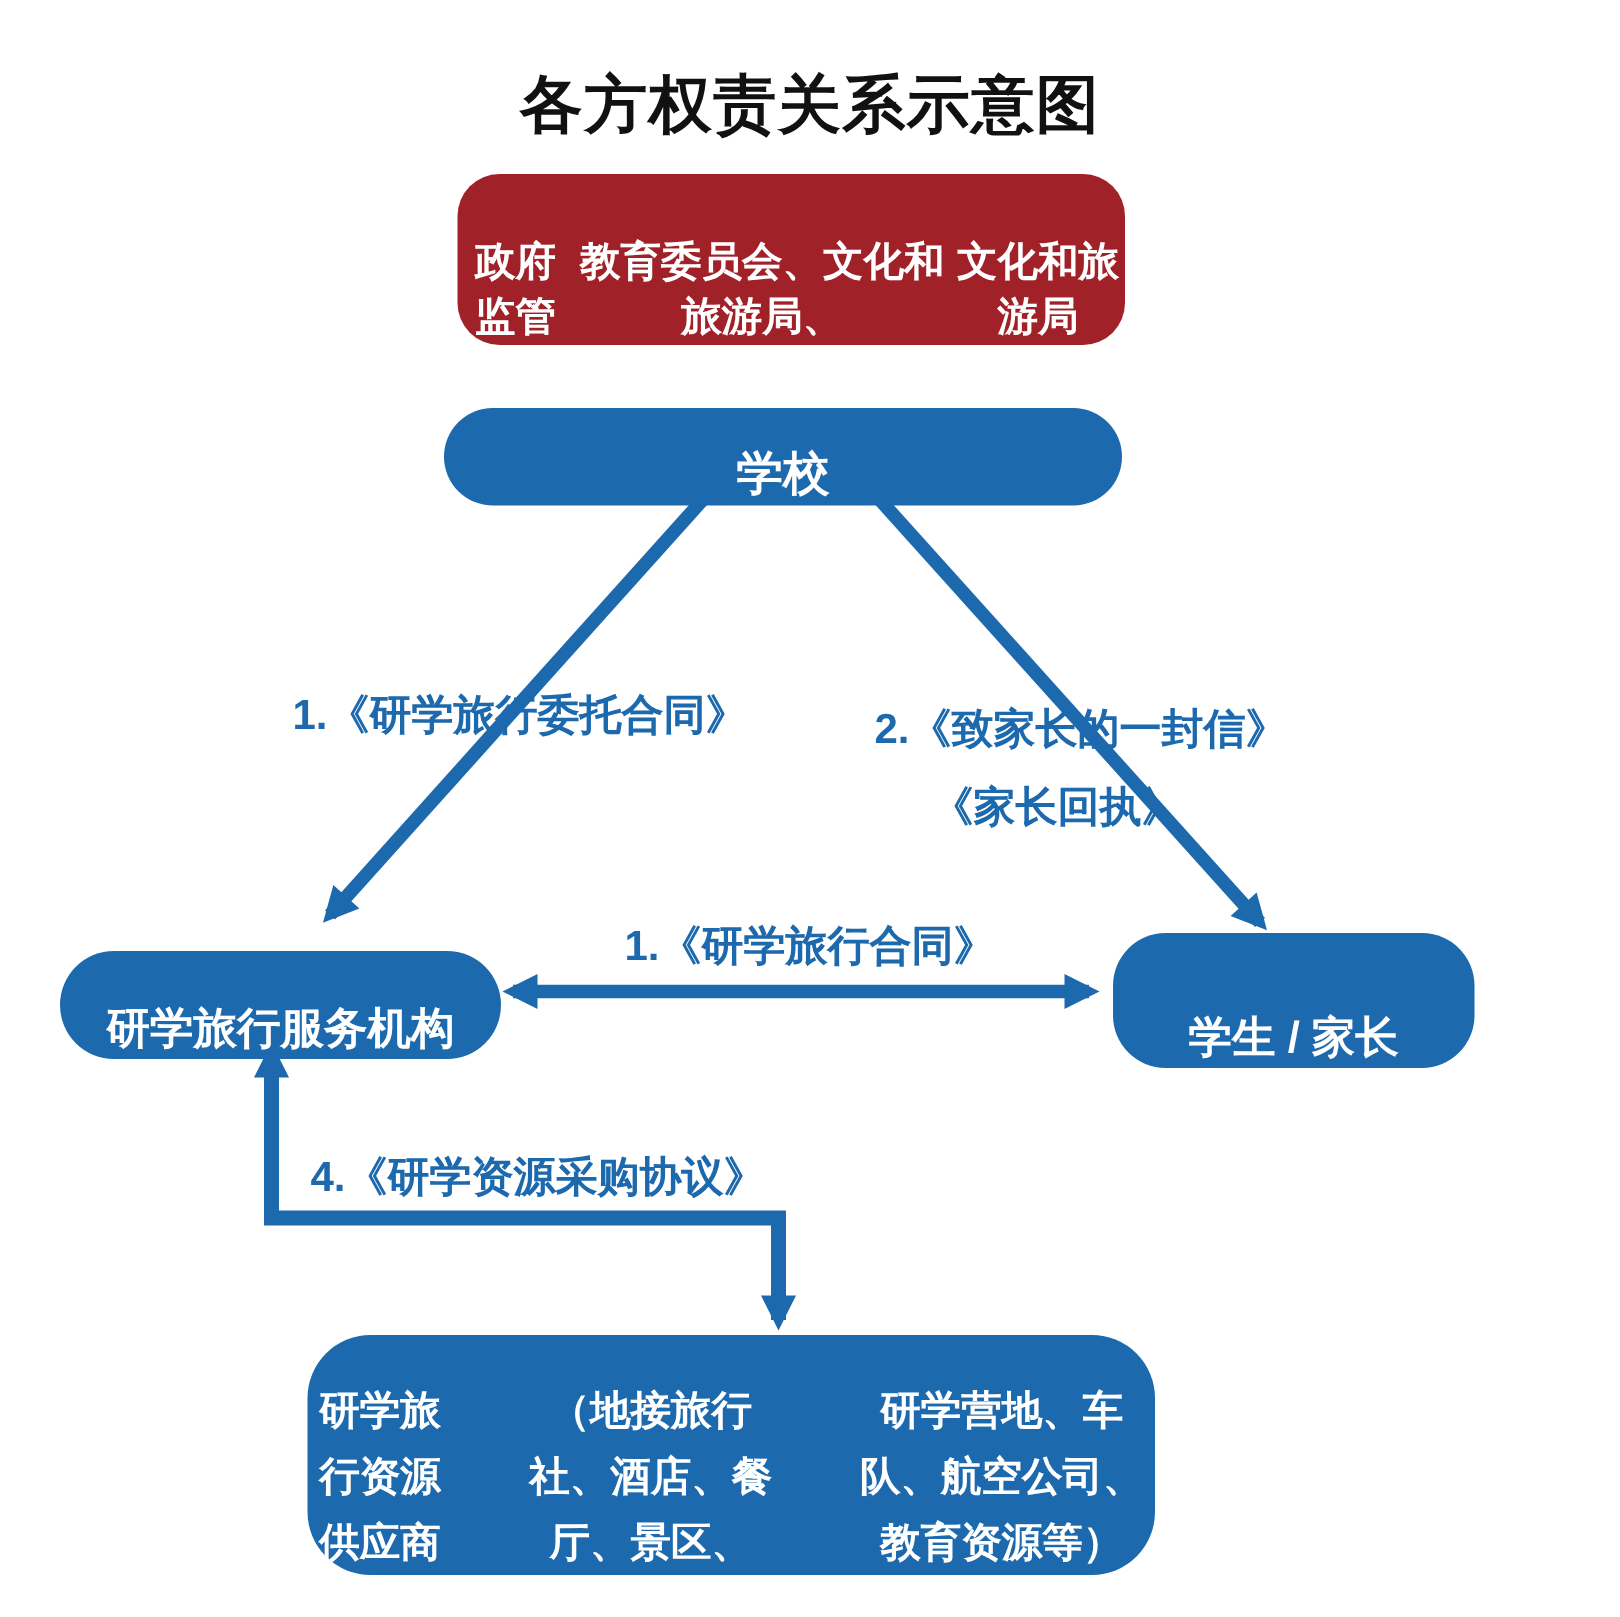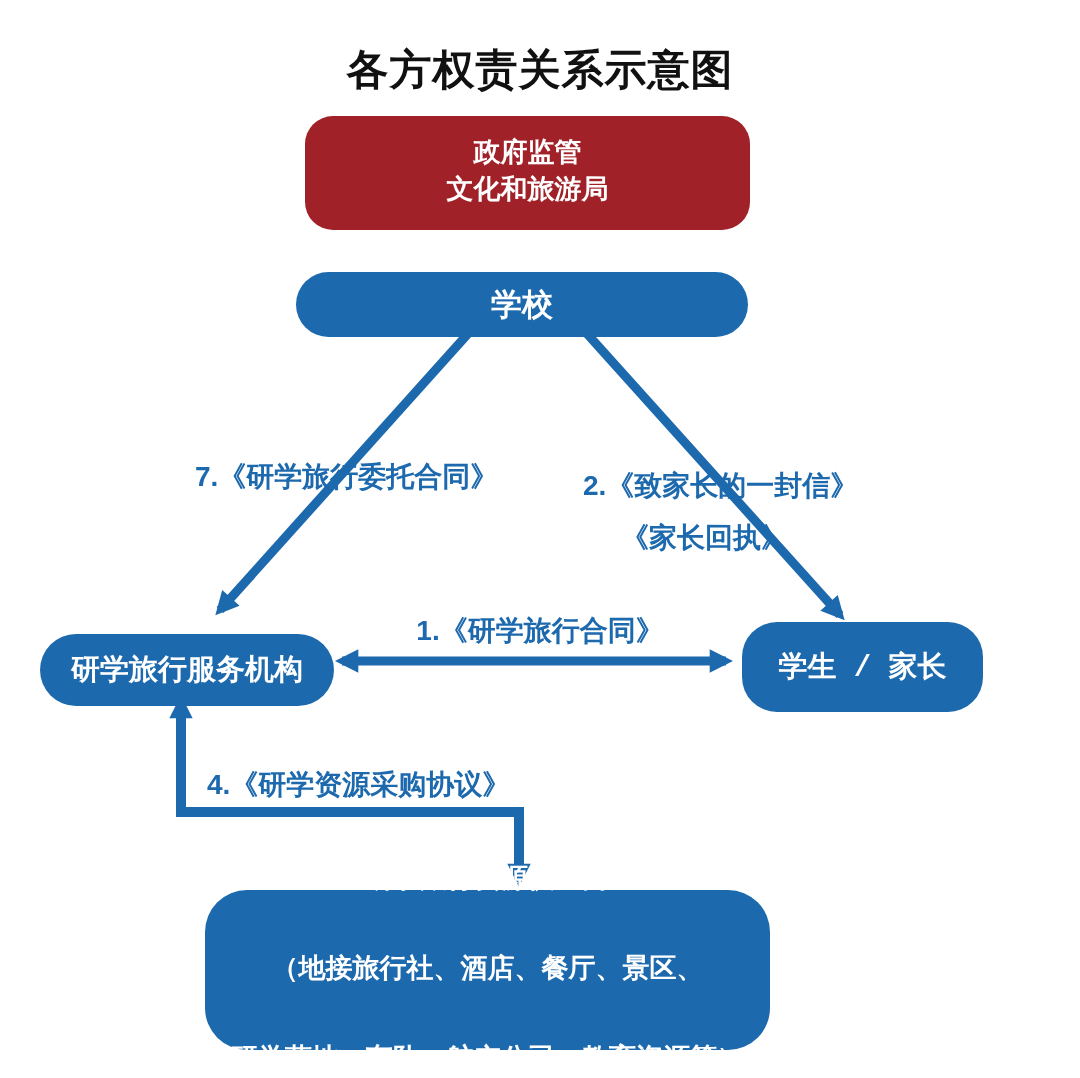--- a/index.html
+++ b/index.html
@@ -13,25 +13,24 @@
   body{font-family:"Liberation Sans","DejaVu Sans",sans-serif;}
   #canvas{position:relative;width:1080px;height:1078px;background:#ffffff;overflow:hidden;padding-left:17px;}
 
   .title{
     position:absolute;left:0;top:42px;width:1080px;
     text-align:center;font-size:42px;font-weight:bold;color:var(--title-black);
     letter-spacing:1px;
   }
 
   .node{
-    position:absolute;display:flex;flex-direction:column;
-    align-items:center;justify-content:center;
+    position:absolute;display:flex;flex-direction:row;
+    align-items:flex-end;justify-content:center;
     color:var(--text-white);font-weight:bold;text-align:center;
     z-index:2;
-    font-family:Liberation Mono, monospace;
   }
   .node.red{background:var(--node-red);}
   .node.blue{background:var(--node-blue);}
 
   #gov-node{left:305px;top:116px;width:445px;height:114px;border-radius:28px;font-size:27px;line-height:37px;}
   #school-node{left:296px;top:248px;width:452px;height:65px;border-radius:33px;font-size:31px;margin-top:24px;}
   #agency-node{left:40px;top:618px;width:294px;height:72px;border-radius:36px;font-size:29px;margin-top:16px;}
   #students-node{left:742px;top:622px;width:241px;height:90px;border-radius:35px;font-size:29px;}
   #supplier-node{left:205px;top:890px;width:565px;height:160px;border-radius:42px;font-size:27px;line-height:44px;gap:46px;}
 
@@ -69,20 +68,21 @@
 
     <line class="edge w9" x1="572" y1="317" x2="840" y2="615" marker-start="url(#ah)" marker-end="url(#ah)"></line>
 
     <line class="edge w9" x1="342" y1="661" x2="726" y2="661" marker-start="url(#ah)" marker-end="url(#ah)"></line>
 
     <polyline class="edge w10" points="181,702 181,812 519,812 519,880" marker-start="url(#ah)" marker-end="url(#ah)"></polyline>
   </svg>
 
   <div id="gov-node" class="node red">
     <div>政府监管</div>
+    <div>教育委员会、文化和旅游局、</div>
     <div>文化和旅游局</div>
   </div>
 
   <div id="school-node" class="node blue">
     <div>学校</div>
   </div>
 
   <div id="agency-node" class="node blue">
     <div>研学旅行服务机构</div>
   </div>
@@ -90,21 +90,21 @@
   <div id="students-node" class="node blue">
     <div>学生 / 家长</div>
   </div>
 
   <div id="supplier-node" class="node blue">
     <div>研学旅行资源供应商</div>
     <div>（地接旅行社、酒店、餐厅、景区、</div>
     <div>研学营地、车队、航空公司、教育资源等）</div>
   </div>
 
-  <div id="edge1-label" class="edge-label">7.《研学旅行委托合同》</div>
+  <div id="edge1-label" class="edge-label">1.《研学旅行委托合同》</div>
 
   <div id="edge2-label" class="edge-label">
     <div class="line1">2.《致家长的一封信》</div>
     <div class="line2">《家长回执》</div>
   </div>
 
   <div id="edge3-label" class="edge-label">1.《研学旅行合同》</div>
 
   <div id="edge4-label" class="edge-label">4.《研学资源采购协议》</div>
 

